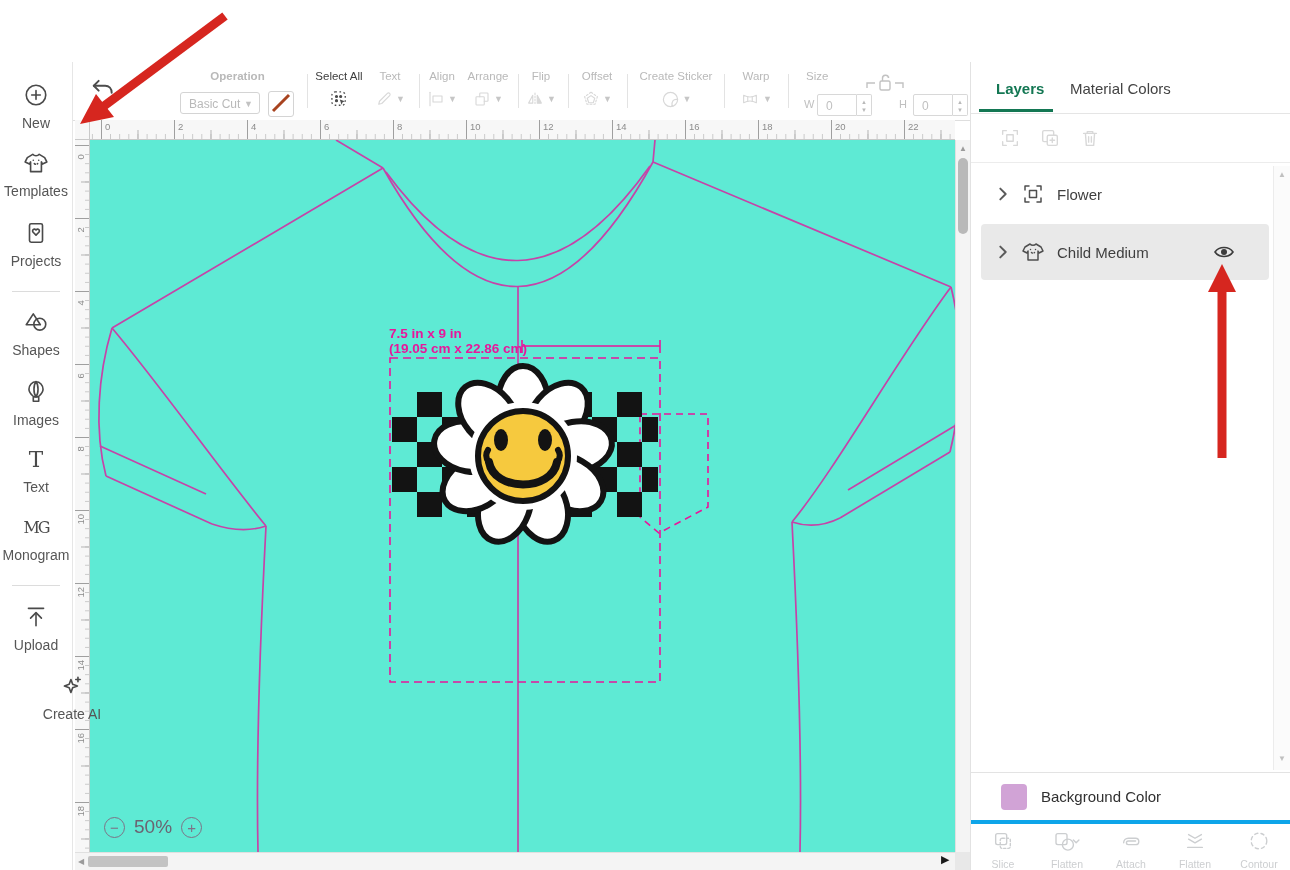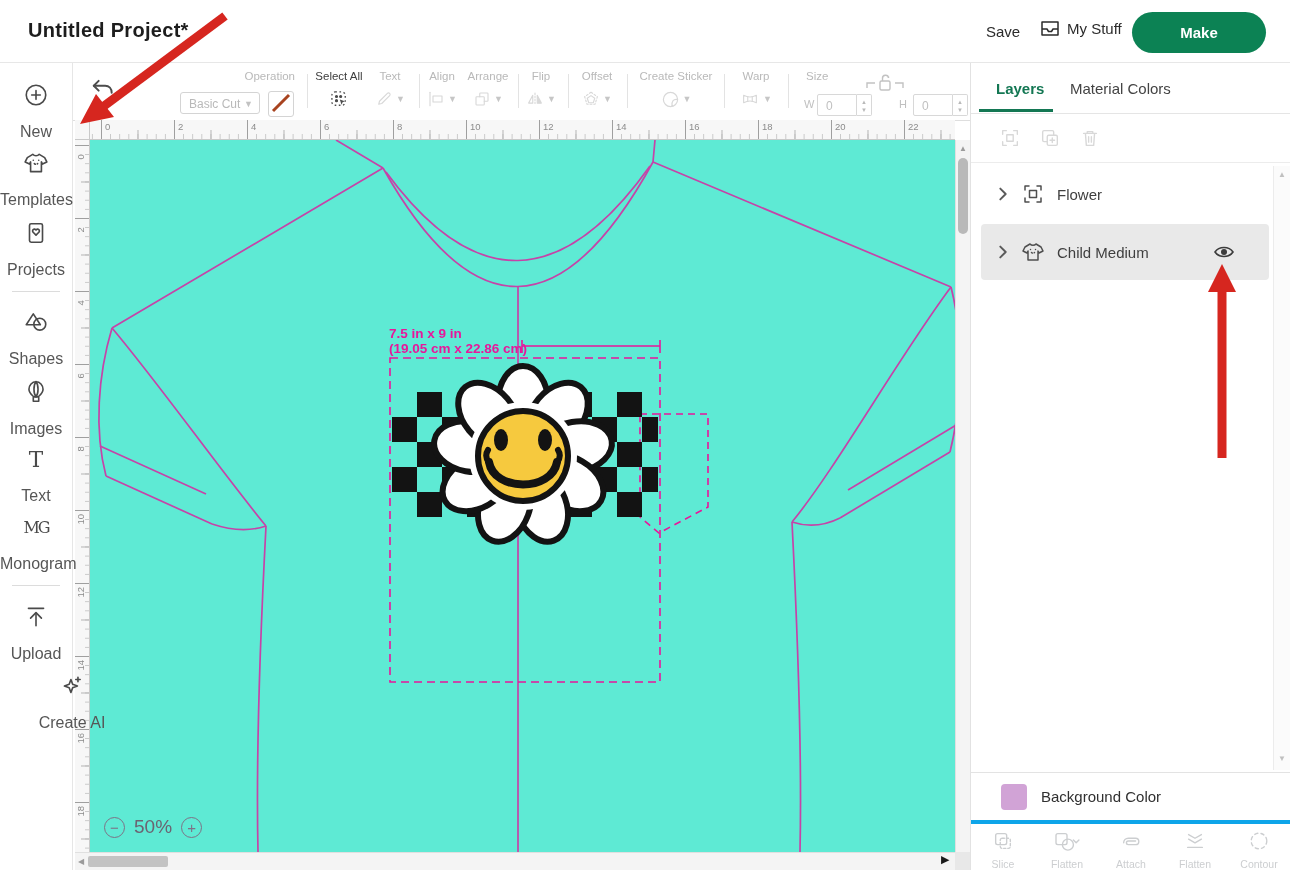--- a/index.html
+++ b/index.html
@@ -11,21 +11,21 @@
   .header{position:absolute;left:0;top:0;width:1290px;height:62px;background:#fff;border-bottom:1px solid #e7e7e7;z-index:5;}
   .title{position:absolute;left:28px;top:19px;font-size:20px;font-weight:600;color:#1d1d1d;letter-spacing:.3px;}
   .hdr-save{position:absolute;left:986px;top:23px;font-size:15px;color:#2b2b2b;cursor:pointer;}
   .hdr-mystuff{position:absolute;left:1040px;top:20px;display:flex;align-items:center;gap:7px;font-size:15px;color:#2b2b2b;cursor:pointer;}
   .make-btn{position:absolute;left:1132px;top:12px;width:134px;height:41px;border:none;border-radius:21px;
             background:#0c8254;color:#fff;font-size:15px;font-weight:700;font-family:inherit;cursor:pointer;}
 
   
   .sidebar{position:absolute;left:0;top:62px;width:72px;height:808px;background:#fff;border-right:1px solid #e6e6e6;z-index:4;}
   .side-item{position:absolute;left:0;width:72px;text-align:center;cursor:pointer;color:#4a4a4a;}
-  .side-item .lbl{display:block;font-size:16px;color:#565656;margin-top:11px;}
+  .side-item .lbl{display:block;font-size:14px;color:#565656;margin-top:3px;}
   .side-div{position:absolute;left:12px;width:48px;border-top:1px solid #dcdcdc;}
   .icon-sw{stroke:#4a4a4a;fill:none;stroke-width:1.5;stroke-linecap:round;stroke-linejoin:round;}
 
   
   .toolbar{position:absolute;left:72px;top:62px;width:898px;height:58px;background:#fff;border-bottom:1px solid #dedede;}
   .tb-label{font-size:11.5px;color:#b9b9b9;text-align:center;}
   .tb-label.on{color:#3d3d3d;}
   .tb-div{position:absolute;top:12px;height:34px;border-left:1px solid #e3e3e3;}
   .tb-group{position:absolute;top:8px;text-align:center;}
   .tb-iconrow{margin-top:5px;height:24px;display:flex;align-items:center;justify-content:center;gap:3px;}
@@ -95,31 +95,20 @@
   .dim-sw{stroke:#d8d8d8;fill:none;stroke-width:1.5;stroke-linecap:round;stroke-linejoin:round;}
   .dark-sw{stroke:#4f4f4f;fill:none;stroke-width:1.5;stroke-linecap:round;stroke-linejoin:round;}
 
   .annot{position:absolute;left:0;top:0;width:1290px;height:870px;pointer-events:none;z-index:50;}
 </style>
 </head>
 <body>
 
 <div class="app">
 
-  <div class="header">
-    <div class="title">Untitled Project*</div>
-    <div class="hdr-save">Save</div>
-    <div class="hdr-mystuff">
-      <svg width="20" height="17" viewBox="0 0 20 17">
-        <path d="M2,2 H18 V15 H2 Z M2,9 H7 L8.5,11.5 H11.5 L13,9 H18" stroke="#2b2b2b" fill="none" stroke-width="1.5" stroke-linejoin="round"></path>
-      </svg>
-      <span>My Stuff</span>
-    </div>
-    <button class="make-btn">Make</button>
-  </div>
 
   <div class="sidebar">
     <div class="side-item" style="top:20px;">
       <svg width="26" height="26" viewBox="0 0 24 24">
           <g class="icon-sw">
             <circle cx="12" cy="12" r="9"></circle>
             <path d="M12,8 V16 M8,12 H16"></path>
           </g>
         </svg>
       <span class="lbl">New</span>
@@ -200,21 +189,21 @@
     <div class="abs" style="left:18px;top:14px;">
       <svg width="26" height="26" viewBox="0 0 24 24">
           <g stroke="#4c4c4c" fill="none" stroke-width="1.8" stroke-linecap="round" stroke-linejoin="round">
             <path d="M8,4.5 L3.5,9 L8,13.5"></path>
             <path d="M3.5,9 H14 C17.6,9 20,11.8 20,15.5"></path>
           </g>
         </svg>
     </div>
 
     <div class="tb-group" style="left:108px;width:115px;">
-      <div class="tb-label" style="text-align:right;">Operation</div>
+      <div class="tb-label" style="text-align:center;font-weight:bold;">Operation</div>
       <div class="op-select">
         <span>Basic Cut</span>
         <span class="op-caret">▼</span>
       </div>
       <div class="swatch-btn">
         <svg width="22" height="22" viewBox="0 0 22 22">
             <line x1="3" y1="19" x2="19" y2="3" stroke="#a8431f" stroke-width="3"></line>
           </svg>
       </div>
     </div>

